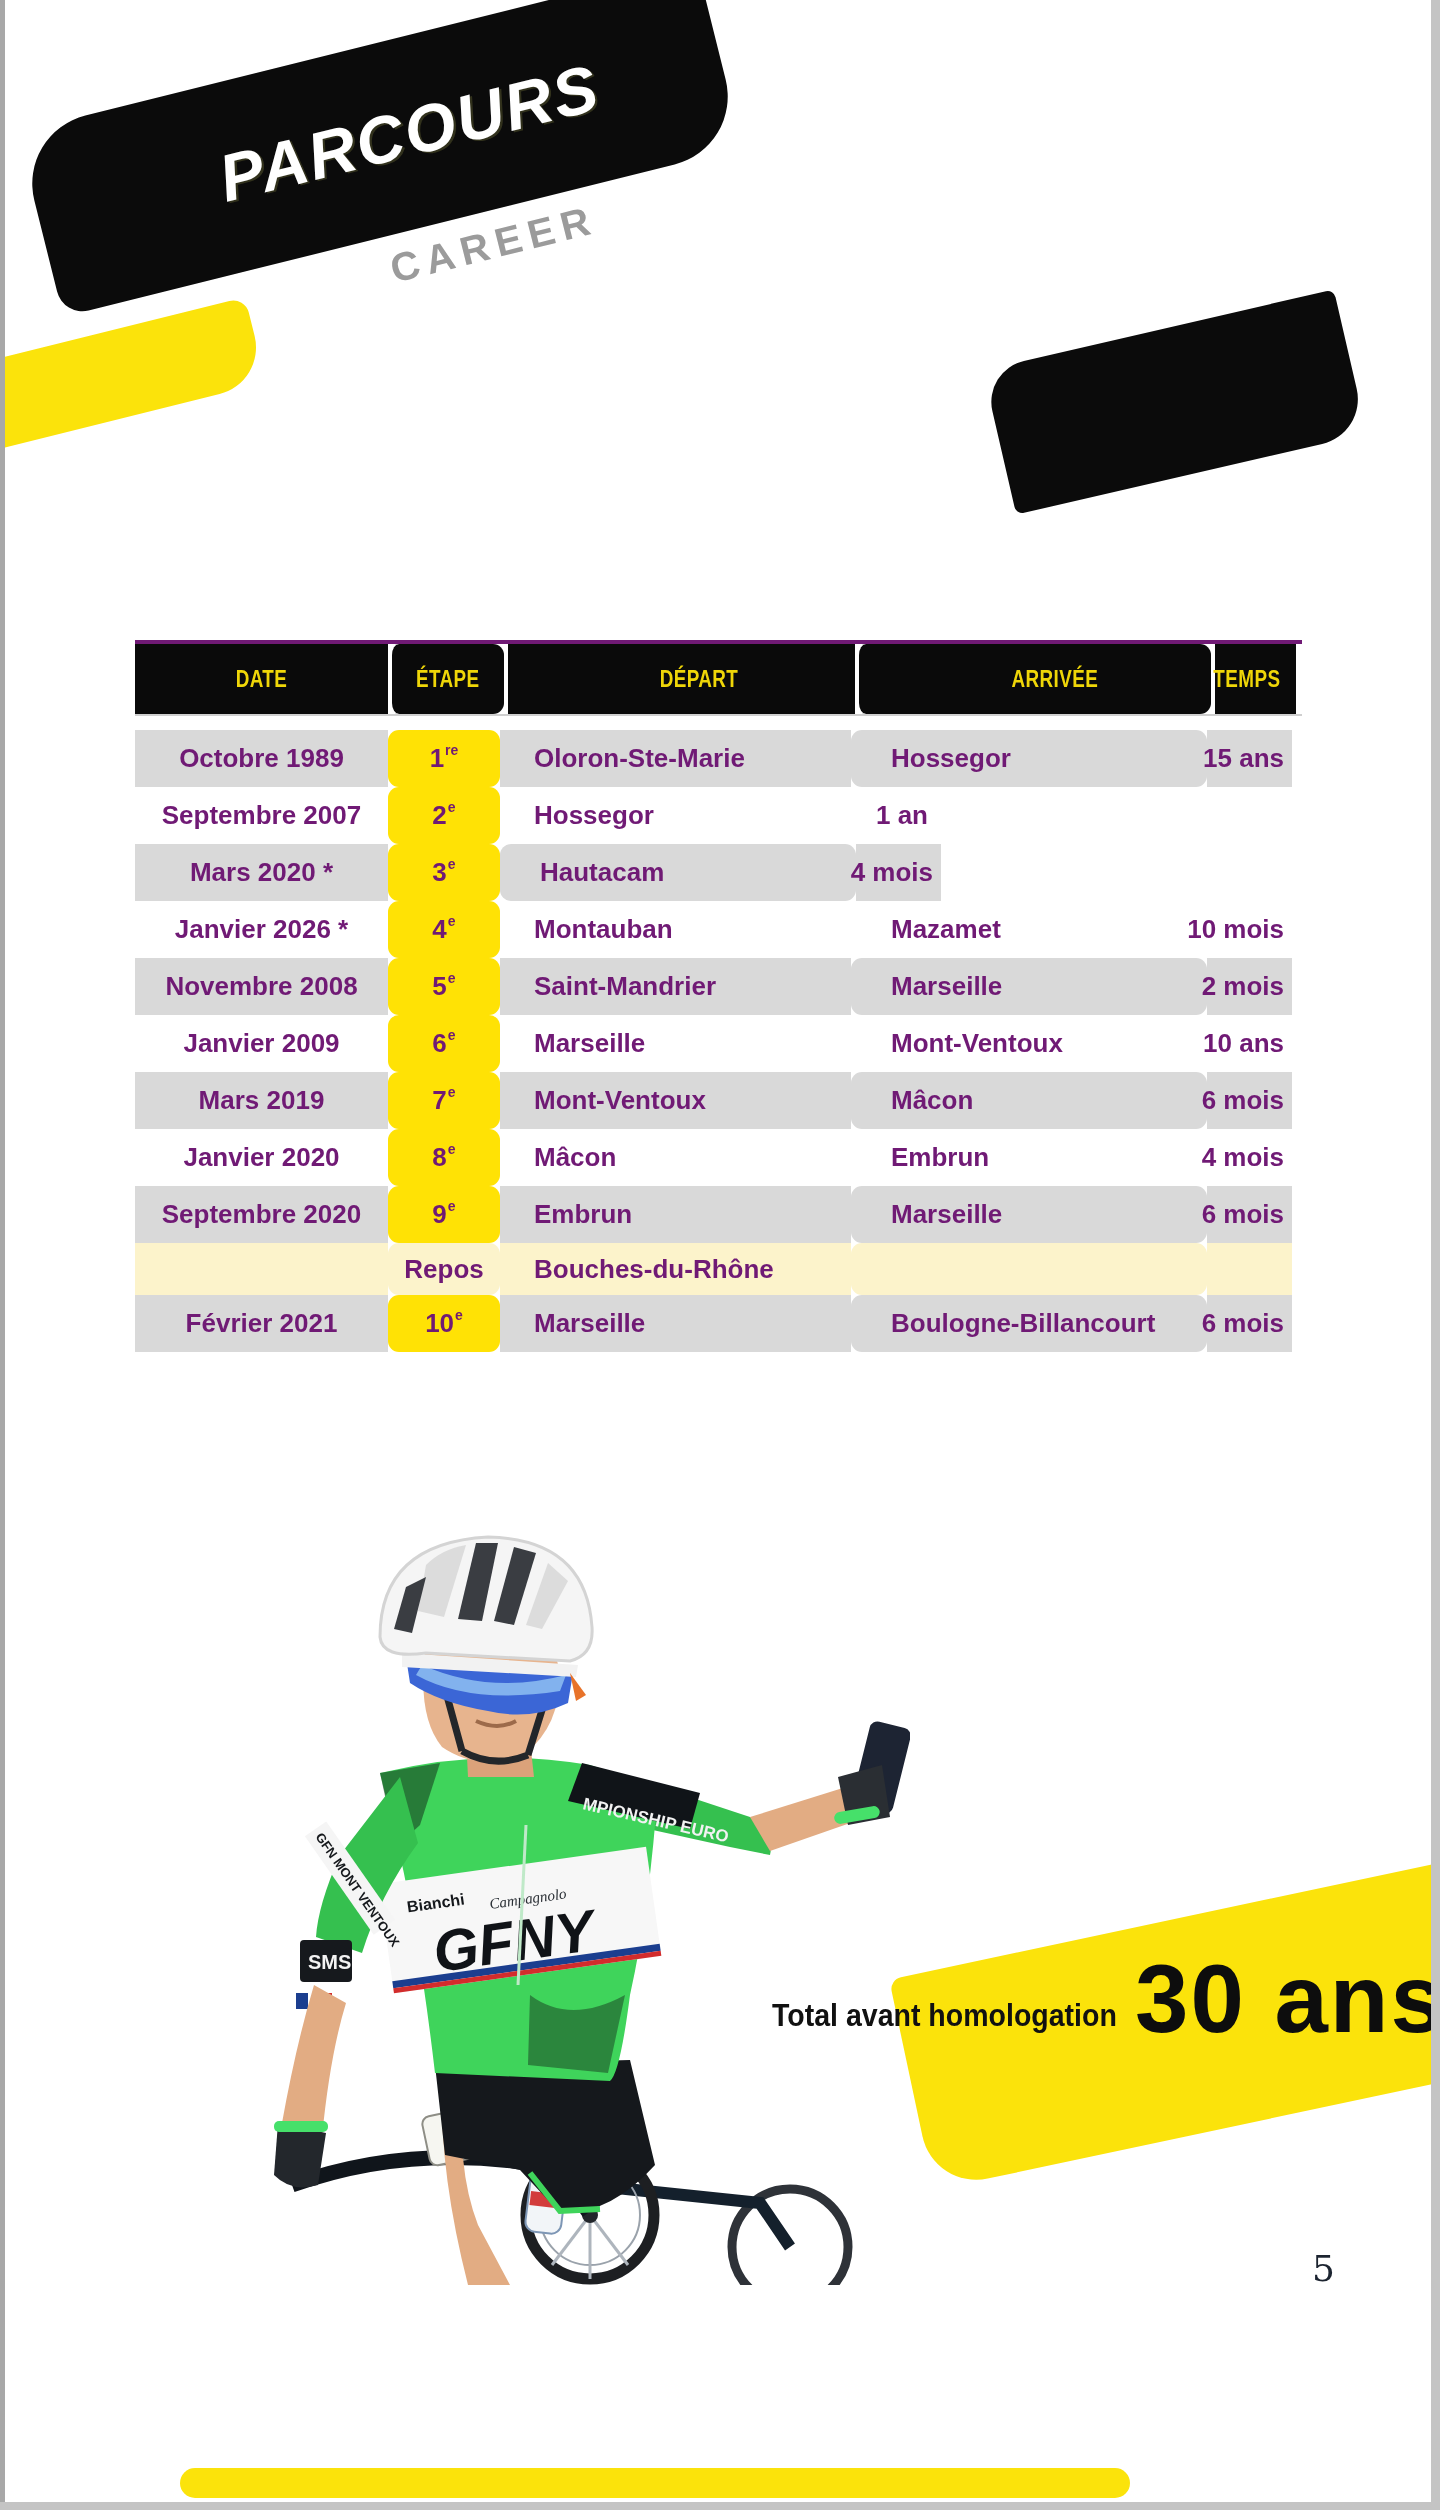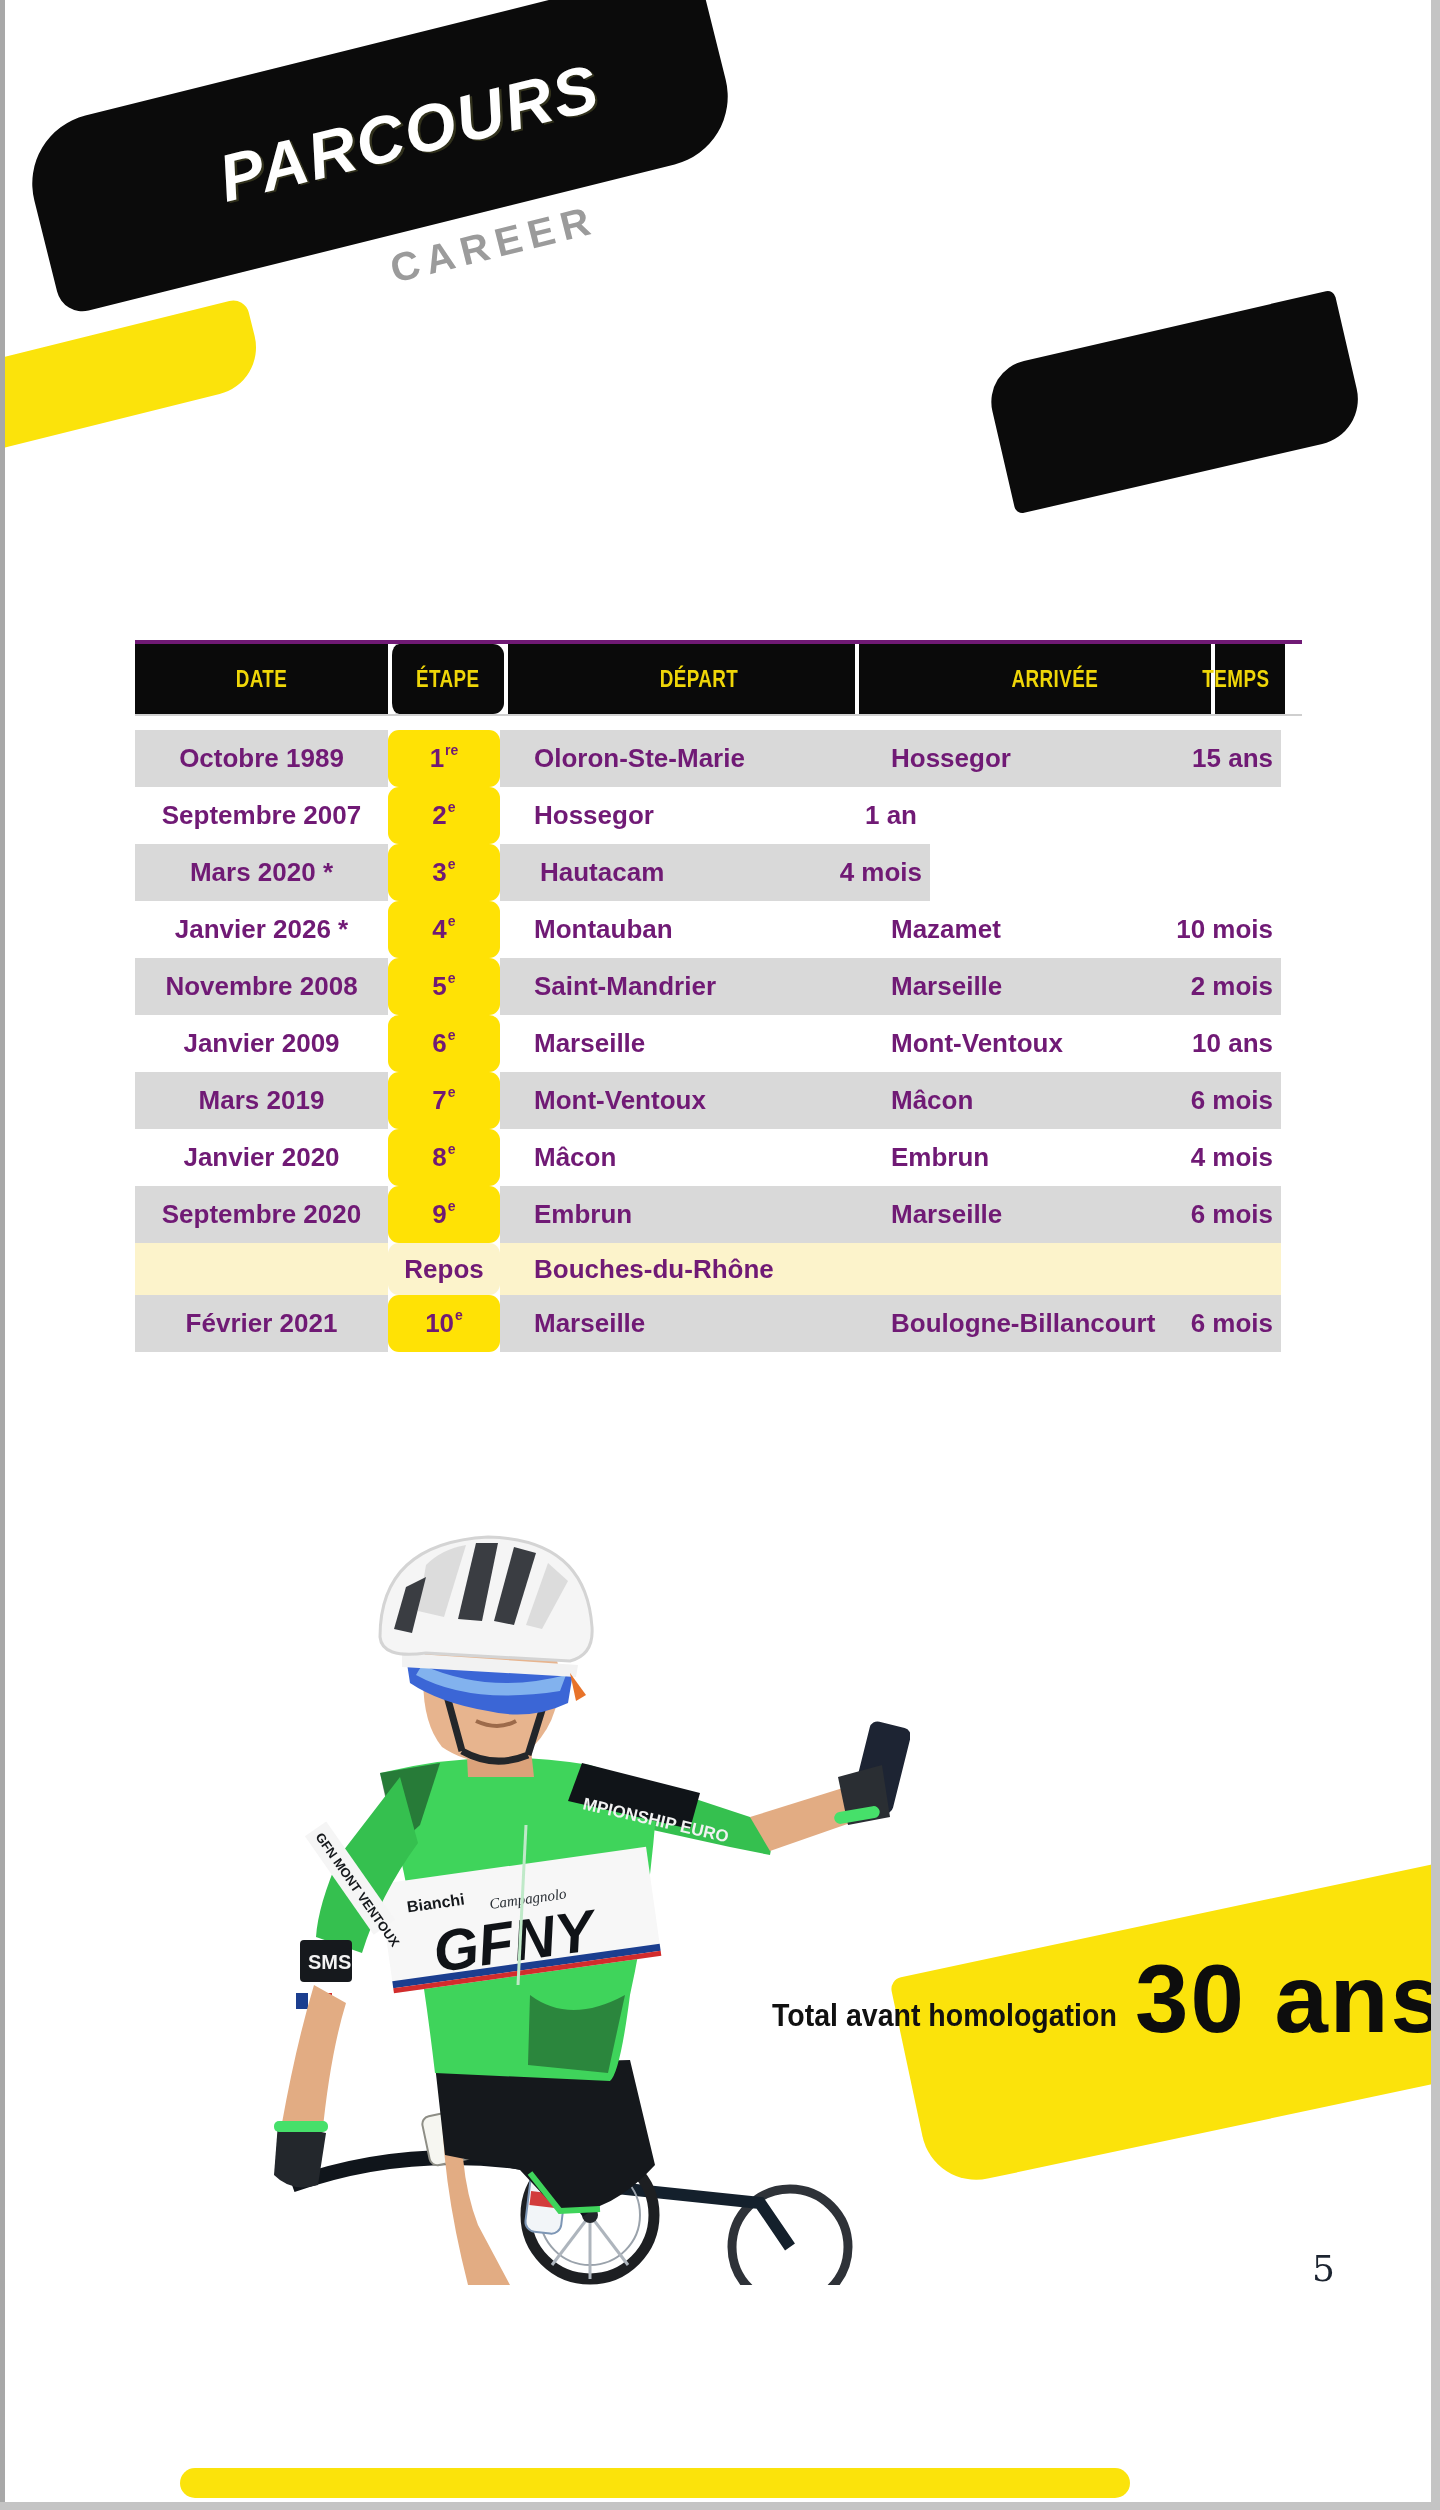--- a/index.html
+++ b/index.html
@@ -66,22 +66,22 @@
   .trow.bg-repos .cell{background:var(--c-row-repos,#fcf3cb);}
   .cell{
     display:flex;align-items:center;font-weight:700;font-size:26px;color:#701a75;
     white-space:nowrap;
   }
   .c-date{width:253px;justify-content:center;}
   .c-etape{width:112px;justify-content:center;border-radius:11px;}
   .trow .c-etape.yellow{background:var(--c-cell-yellow,#ffe205) !important;}
   .c-etape sup{font-size:14px;line-height:0;position:relative;top:-9px;margin-left:1px;}
   .c-depart{width:351px;padding-left:34px;box-sizing:border-box;}
-  .c-arrivee{width:356px;padding-left:40px;box-sizing:border-box;}
-  .c-temps{width:74px;justify-content:flex-end;padding-right:8px;box-sizing:border-box;}
+  .c-arrivee{width:356px;padding-left:40px;box-sizing:border-box;border-radius:11px;}
+  .c-temps{width:85px;justify-content:flex-end;padding-right:8px;box-sizing:border-box;}
 
   
   .total-label{
     position:absolute;left:772px;top:1998px;font-size:31px;font-weight:700;color:#111;
     transform:scaleX(.92);transform-origin:left;white-space:nowrap;
   }
   .total-value{
     position:absolute;left:1135px;top:1944px;font-size:96px;font-weight:700;color:#0d0d0d;
     white-space:nowrap;letter-spacing:2px;
   }

